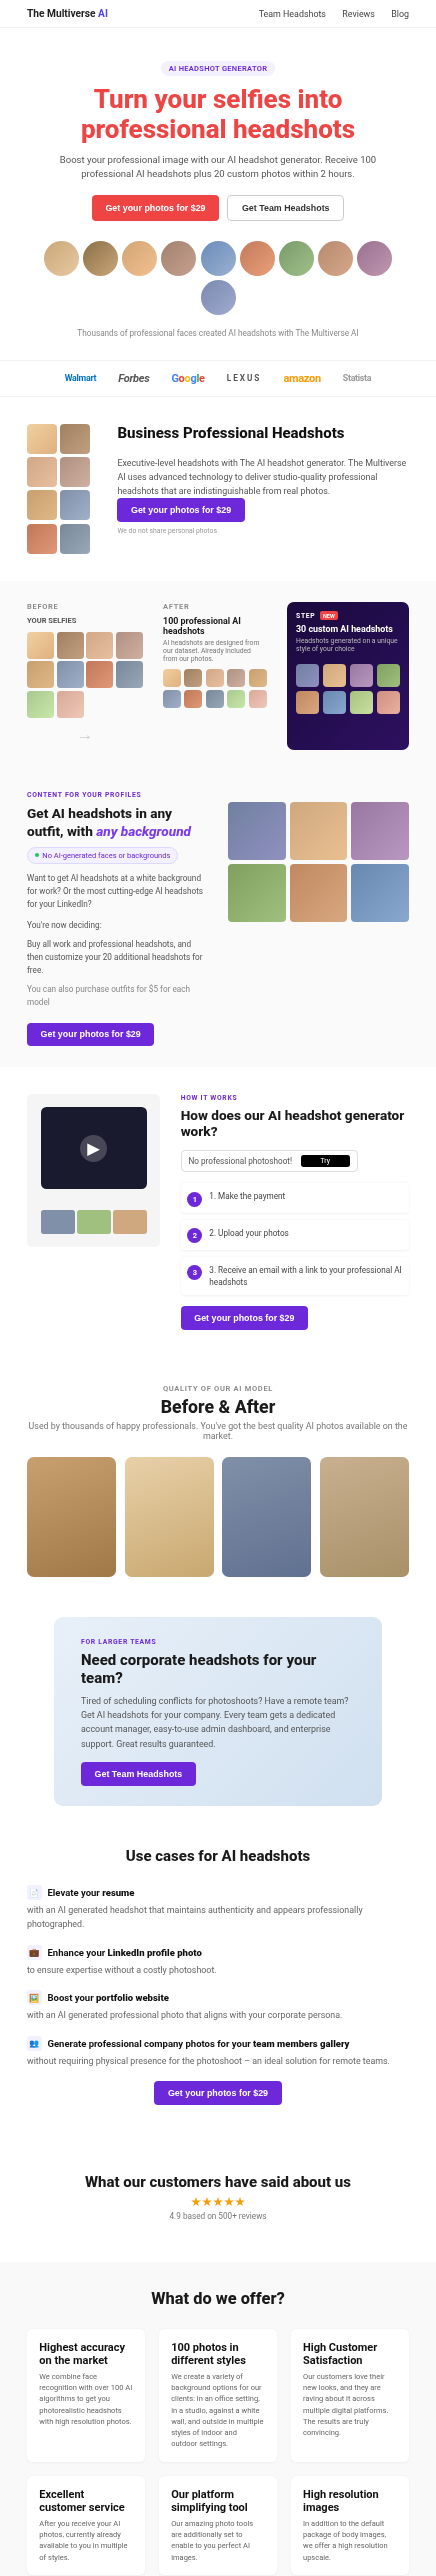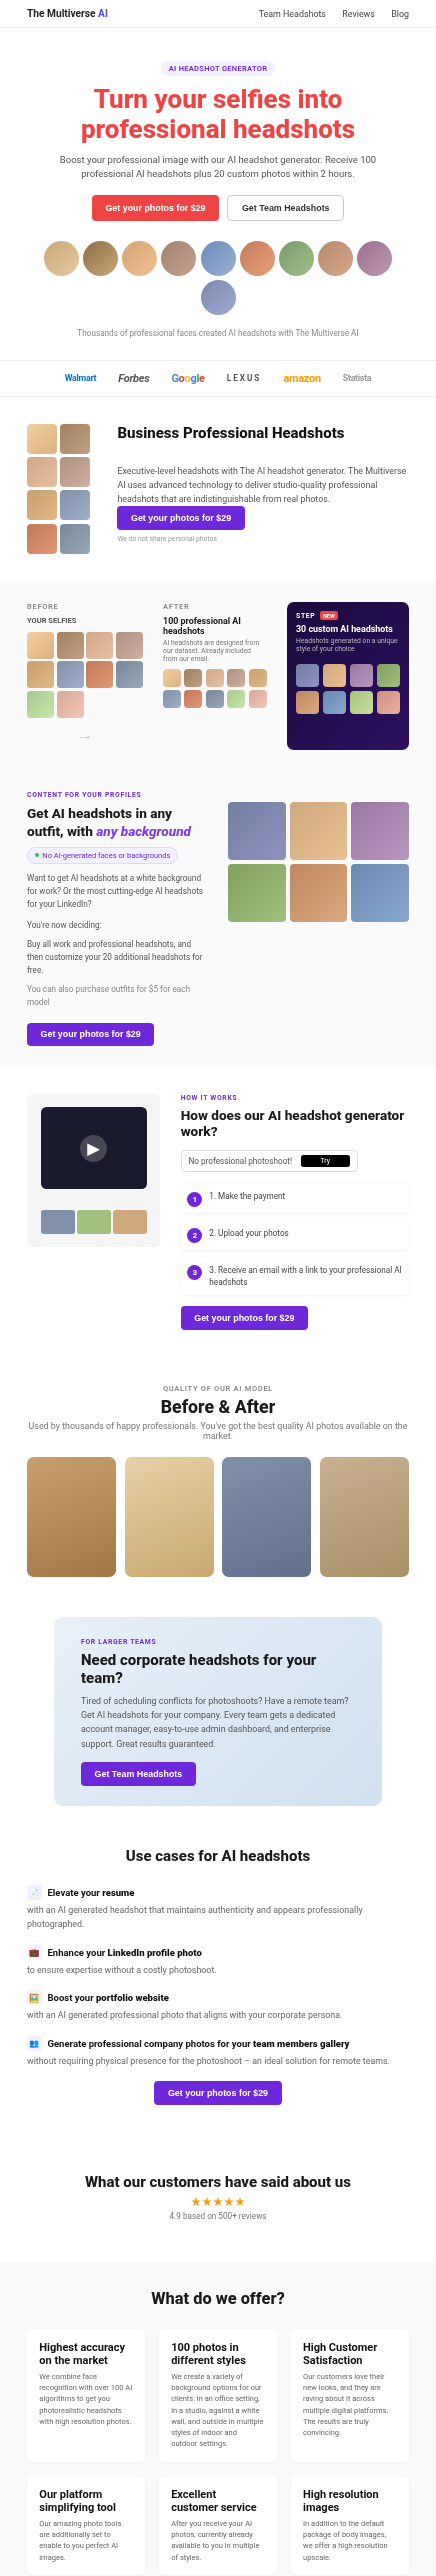--- a/index.html
+++ b/index.html
@@ -52,21 +52,21 @@
     .logo-google span:nth-child(3) { color: #FBBC05; }
     .logo-google span:nth-child(4) { color: #4285F4; }
     .logo-google span:nth-child(5) { color: #34A853; }
     .logo-google span:nth-child(6) { color: #EA4335; }
     .logo-amazon { color: #FF9900; font-size: 11px; font-weight: 700; }
     .logo-extra { color: #aaa; font-size: 6.8px; }
 
     
     .biz-section { display: flex; gap: 27px; padding: 27px; align-items: flex-start; max-width: 546px; margin: 0 auto; }
     .biz-face { width: 30px; height: 30px; border-radius: 4.1px; }
-    .biz-content h2 { font-size: 15px; font-weight: 800; color: #111; margin-bottom: 22px; }
+    .biz-content h2 { font-size: 15px; font-weight: 800; color: #111; margin-bottom: 14px; }
     .biz-content p { color: #555; font-size: 8.9px; line-height: 1.6; }
 
     
     .before-after-section { padding: 20.5px 27px; background: #fafafa; }
     .ba-label { font-size: 7.5px; color: #888; font-weight: 600; text-transform: uppercase; letter-spacing: 0.7px; margin-bottom: 5.5px; }
     .ba-row { display: flex; gap: 20px; }
     .ba-col { flex: 1; }
     .ba-grid { display: grid; grid-template-columns: repeat(5, 1fr); gap: 3.4px; }
     .ba-img { width: 100%; aspect-ratio: 1; border-radius: 4.1px; }
 
@@ -269,21 +269,21 @@
           <div class="face-small gf-9"></div>
           <div class="face-small gf-10"></div>
         </div>
       </div>
       <div style="text-align:center;font-size:16.4px;color:#ccc;margin:6.8px 0;">→</div>
     </div>
 
     <div class="ba-col">
       <div class="ba-label">AFTER</div>
       <div style="font-size:8.9px;font-weight:700;margin-bottom:2.7px;">100 professional AI headshots</div>
-      <div style="font-size:6.8px;color:#777;margin-bottom:5.5px;">AI headshots are designed from our dataset. Already included from our email.</div>
+      <div style="font-size:6.8px;color:#777;margin-bottom:5.5px;">AI headshots are designed from our dataset. Already included from our photos.</div>
       <div class="ba-grid">
         <div class="ba-img gf-1"></div>
         <div class="ba-img gf-2"></div>
         <div class="ba-img gf-3"></div>
         <div class="ba-img gf-4"></div>
         <div class="ba-img gf-5"></div>
         <div class="ba-img gf-6"></div>
         <div class="ba-img gf-7"></div>
         <div class="ba-img gf-8"></div>
         <div class="ba-img gf-9"></div>
@@ -458,27 +458,27 @@
     </div>
     <div class="offer-card">
       <div class="offer-card-title">100 photos in different styles</div>
       <div class="offer-card-desc">We create a variety of background options for our clients: in an office setting, in a studio, against a white wall, and outside in multiple styles of indoor and outdoor settings.</div>
     </div>
     <div class="offer-card">
       <div class="offer-card-title">High Customer Satisfaction</div>
       <div class="offer-card-desc">Our customers love their new looks, and they are raving about it across multiple digital platforms. The results are truly convincing.</div>
     </div>
     <div class="offer-card">
+      <div class="offer-card-title">Excellent customer service</div>
+      <div class="offer-card-desc">After you receive your AI photos, currently already available to you in multiple of styles.</div>
+    </div>
+    <div class="offer-card">
       <div class="offer-card-title">Our platform simplifying tool</div>
       <div class="offer-card-desc">Our amazing photo tools are additionally set to enable to you perfect AI images.</div>
     </div>
     <div class="offer-card">
-      <div class="offer-card-title">Excellent customer service</div>
-      <div class="offer-card-desc">After you receive your AI photos, currently already available to you in multiple of styles.</div>
-    </div>
-    <div class="offer-card">
       <div class="offer-card-title">High resolution images</div>
       <div class="offer-card-desc">In addition to the default package of body images, we offer a high resolution upscale.</div>
     </div>
   </div>
 
 </div>
 
 
 </body></html>

